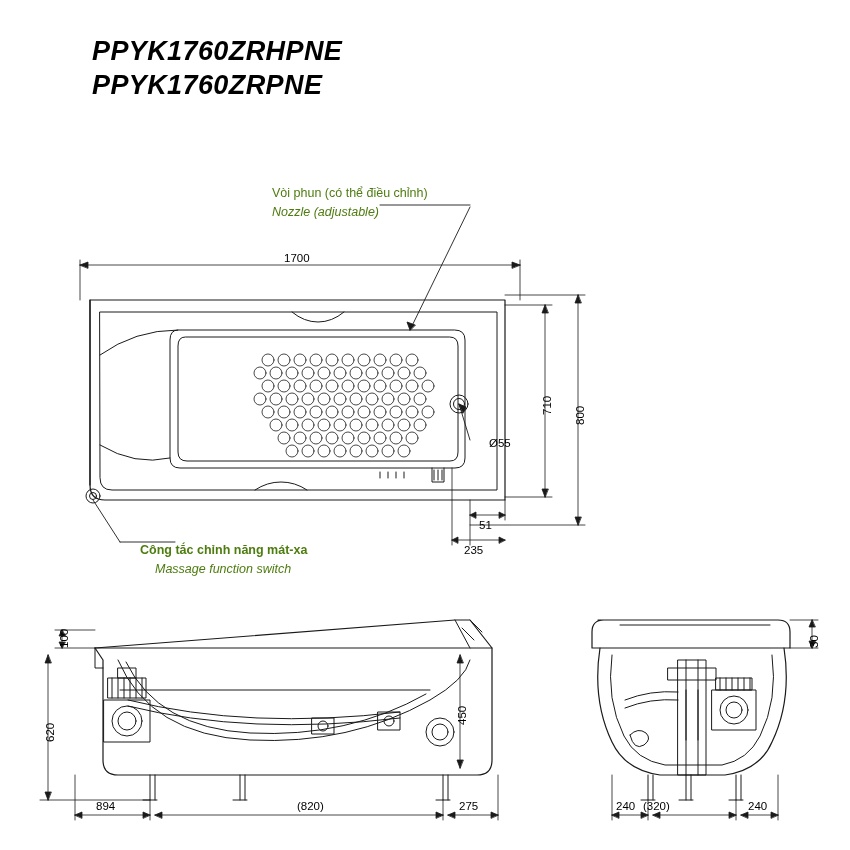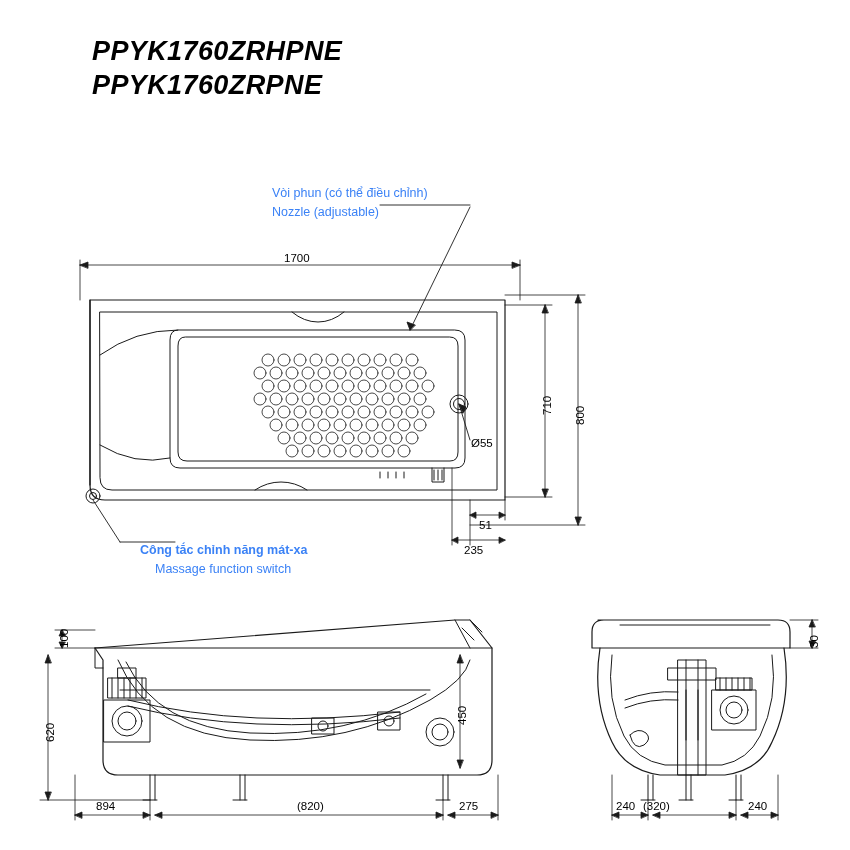--- a/index.html
+++ b/index.html
@@ -22,24 +22,24 @@
     line-height:34px;
     color:#000;
     white-space:nowrap;
   }
 
   .svg-layer{position:absolute;left:0;top:0;width:850px;height:850px;}
 
   .lbl{
     position:absolute;
     font-size:12.5px;
-    color:#3b82f6;
+    color:#4d7c0f;
     white-space:nowrap;
   }
-  .lbl.it{}
+  .lbl.it{font-style:italic;}
   .lbl.bold{font-weight:bold;}
   .dim{
     position:absolute;
     font-size:11.5px;
     color:#000;
     white-space:nowrap;
   }
   .dim.vert{
     transform:rotate(-90deg);
     transform-origin:left top;
@@ -336,21 +336,21 @@
 
     </g>
   </svg>
 
   <div class="lbl" style="left:272px;top:186px;">Vòi phun (có thể điều chỉnh)</div>
   <div class="lbl it" style="left:272px;top:205px;">Nozzle (adjustable)</div>
 
   <div class="lbl bold" style="left:140px;top:543px;">Công tắc chỉnh năng mát-xa</div>
   <div class="lbl it" style="left:140px;top:562px;margin-left:15px;">Massage function switch</div>
 
-  <div class="dim" style="left:459px;top:437px;padding-left:12px;">Ø55</div>
+  <div class="dim" style="left:477px;top:437px;padding-left:12px;">Ø55</div>
 
   <div class="dim" style="left:284px;top:252px;">1700</div>
   <div class="dim vert" style="left:541px;top:415px;">710</div>
   <div class="dim vert" style="left:574px;top:425px;">800</div>
   <div class="dim" style="left:479px;top:519px;">51</div>
   <div class="dim" style="left:464px;top:544px;">235</div>
 
   <div class="dim vert" style="left:58px;top:648px;">100</div>
   <div class="dim vert" style="left:44px;top:742px;">620</div>
   <div class="dim vert" style="left:456px;top:725px;">450</div>

